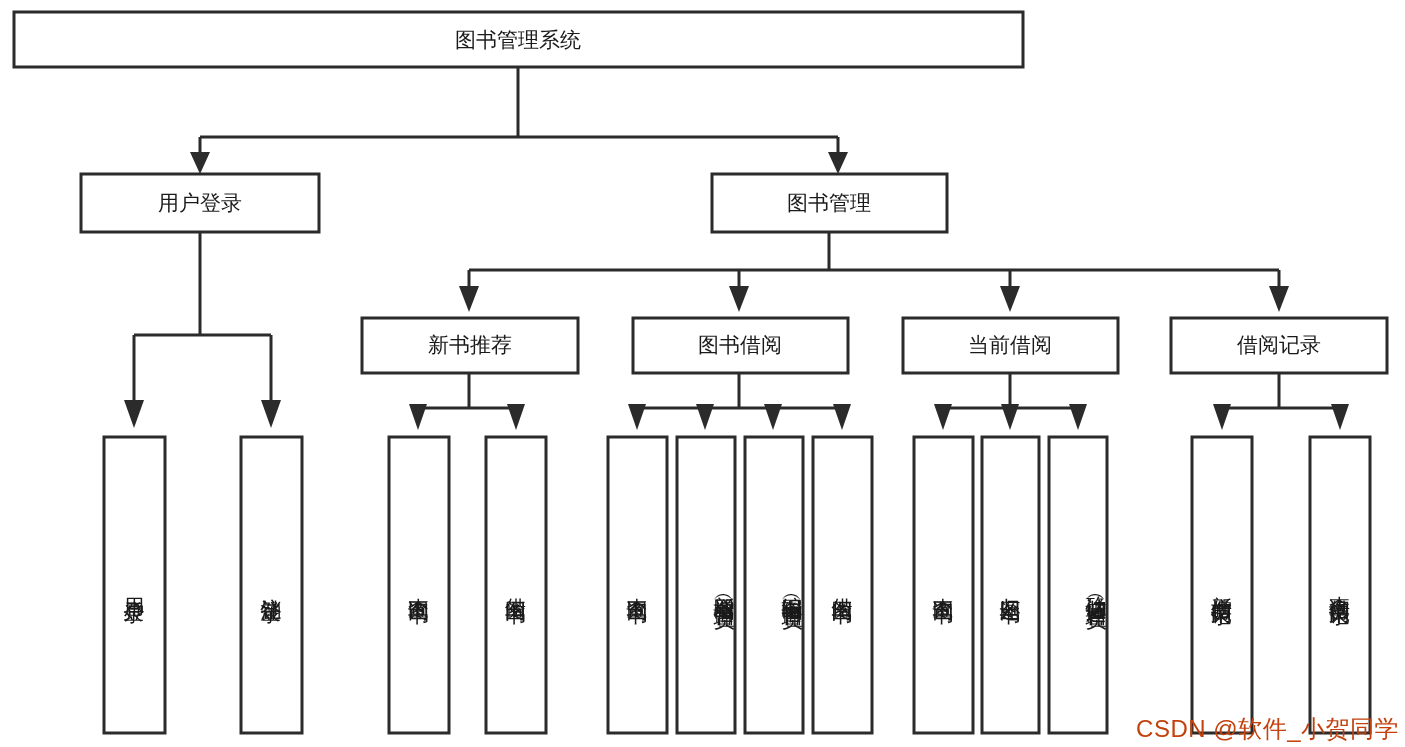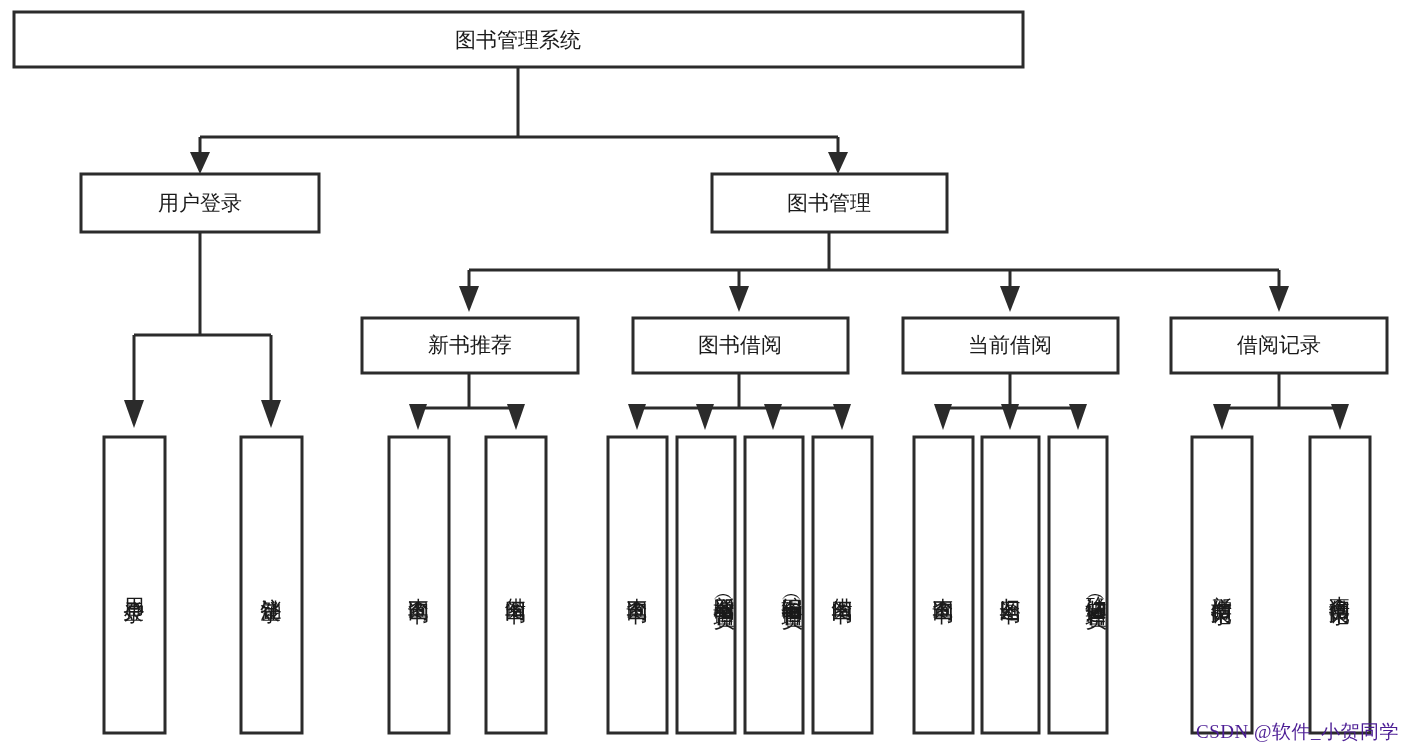--- a/index.html
+++ b/index.html
@@ -67,23 +67,23 @@
     justify-content: center;
     pointer-events: none;
   }
   .leaf-label.centered {
     align-items: center;
   }
   .watermark {
     position: absolute;
     right: 6px;
     bottom: 2px;
-    font-family: Liberation Serif, serif;
-    font-size: 19px;
-    color: #4c1d95;
+    font-family: Liberation Sans, sans-serif;
+    font-size: 24px;
+    color: #c2410c;
     white-space: nowrap;
     letter-spacing: 0.5px;
   }
 </style>
 </head>
 <body>
 
 <div id="diagram-root">
 
   <svg id="flow-svg" viewBox="0 0 1405 747">

